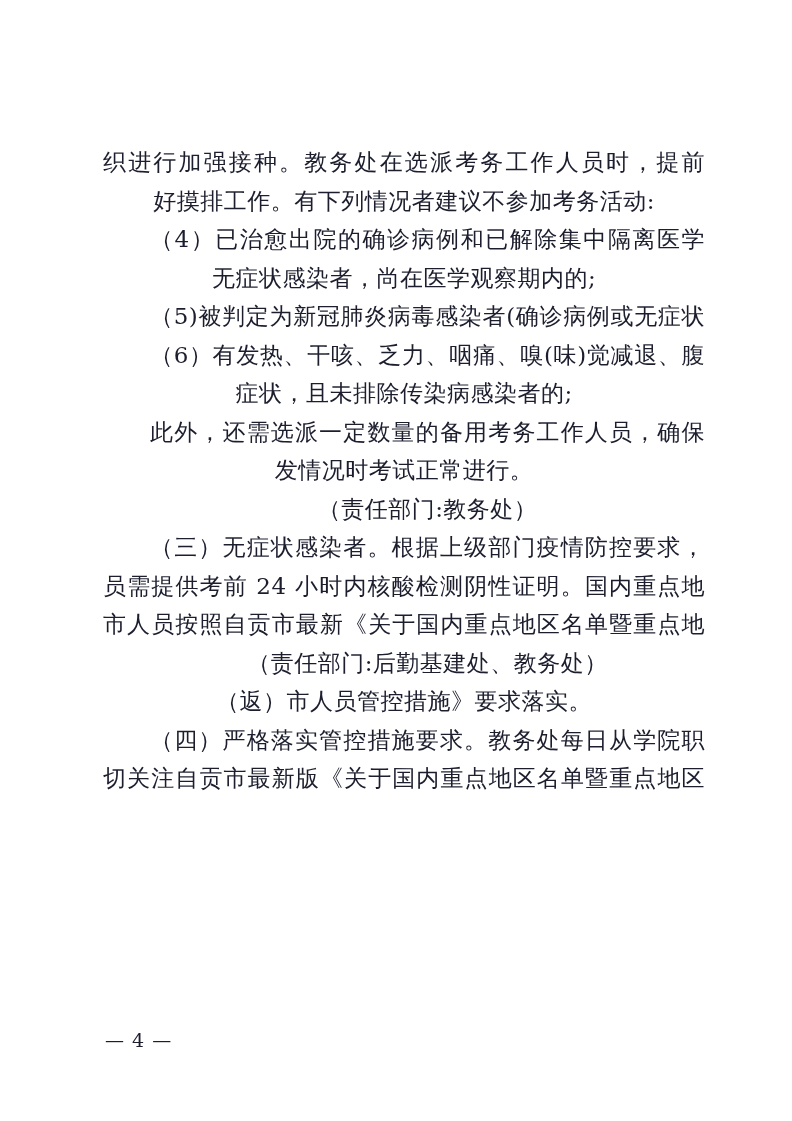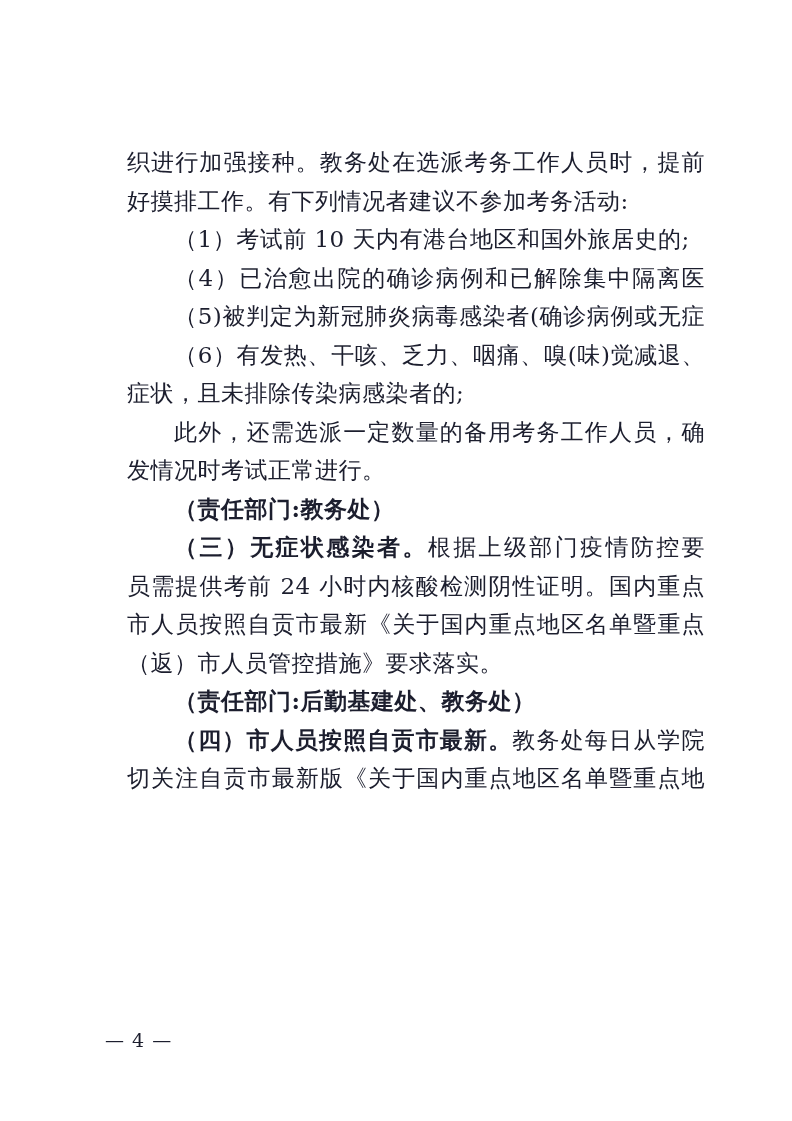--- a/index.html
+++ b/index.html
@@ -22,61 +22,60 @@
     top: 143px;
     width: 602px;
   }
   .line {
     font-size: 23px;
     line-height: 38.5px;
     height: 38.5px;
     overflow: hidden;
     letter-spacing: 0.5px;
     white-space: nowrap;
-    text-align: left;
+    text-align: center;
   }
   .line.ind {
     padding-left: 47px;
   }
   .line.full {
     white-space: normal;
     text-align: justify;
     text-align-last: justify;
   }
   .b {
-    font-weight: 700;
-    margin-left: 24px;
+    font-weight: 400;
   }
   .footer {
     position: absolute;
     left: 105px;
     top: 1028px;
     font-size: 19px;
     line-height: 24px;
     letter-spacing: 1px;
     color: #1c1e2e;
   }
 </style>
 </head>
 <body>
 
 <div class="page">
   <div class="content">
     <div class="line full"><span class="b"></span><span>织进行加强接种。教务处在选派考务工作人员时，提前 10 天做</span></div>
     <div class="line"><span class="b"></span><span>好摸排工作。有下列情况者建议不参加考务活动:</span></div>
-    <div class="line ind"><span class="b"></span><span>（1）考试前 10 天内有港台地区和国外旅居史的;</span></div>
     <div class="line ind full"><span class="b"></span><span>（4）已治愈出院的确诊病例和已解除集中隔离医学观察的</span></div>
+    <div class="line"><span class="b"></span><span>无症状感染者，尚在医学观察期内的;</span></div>
     <div class="line ind full"><span class="b"></span><span>（5)被判定为新冠肺炎病毒感染者(确诊病例或无症状感染</span></div>
     <div class="line ind full"><span class="b"></span><span>（6）有发热、干咳、乏力、咽痛、嗅(味)觉减退、腹泻等</span></div>
     <div class="line"><span class="b"></span><span>症状，且未排除传染病感染者的;</span></div>
     <div class="line ind full"><span class="b"></span><span>此外，还需选派一定数量的备用考务工作人员，确保突(偶)</span></div>
     <div class="line"><span class="b"></span><span>发情况时考试正常进行。</span></div>
     <div class="line ind"><span class="b">（责任部门:教务处）</span><span></span></div>
     <div class="line ind full"><span class="b">（三）无症状感染者。</span><span>根据上级部门疫情防控要求，所有人</span></div>
     <div class="line full"><span class="b"></span><span>员需提供考前 24 小时内核酸检测阴性证明。国内重点地区到返</span></div>
     <div class="line full"><span class="b"></span><span>市人员按照自贡市最新《关于国内重点地区名单暨重点地区到</span></div>
+    <div class="line ind"><span class="b">（责任部门:后勤基建处、教务处）</span><span></span></div>
     <div class="line"><span class="b"></span><span>（返）市人员管控措施》要求落实。</span></div>
-    <div class="line ind"><span class="b">（责任部门:后勤基建处、教务处）</span><span></span></div>
-    <div class="line ind full"><span class="b">（四）市人员按照自贡市最新。</span><span>教务处每日从学院职工群密</span></div>
+    <div class="line ind full"><span class="b">（四）严格落实管控措施要求。</span><span>教务处每日从学院职工群密</span></div>
     <div class="line full"><span class="b"></span><span>切关注自贡市最新版《关于国内重点地区名单暨重点地区到(返)</span></div>
   </div>
   <div class="footer">— 4 —</div>
 </div>
 
 </body></html>

